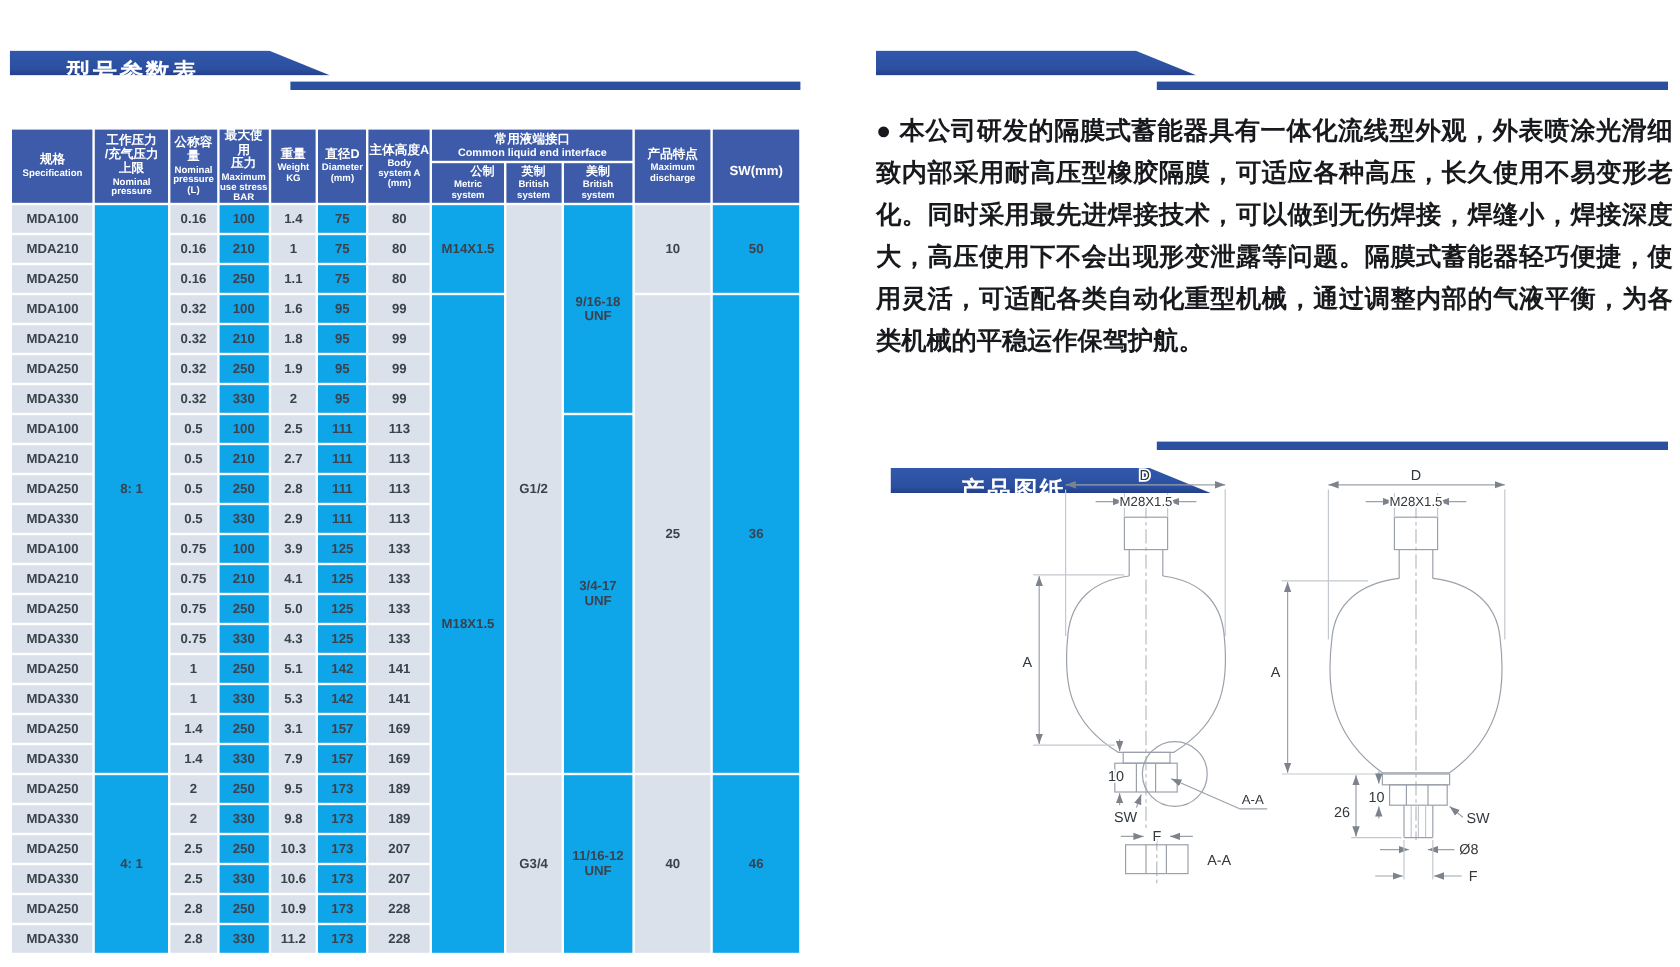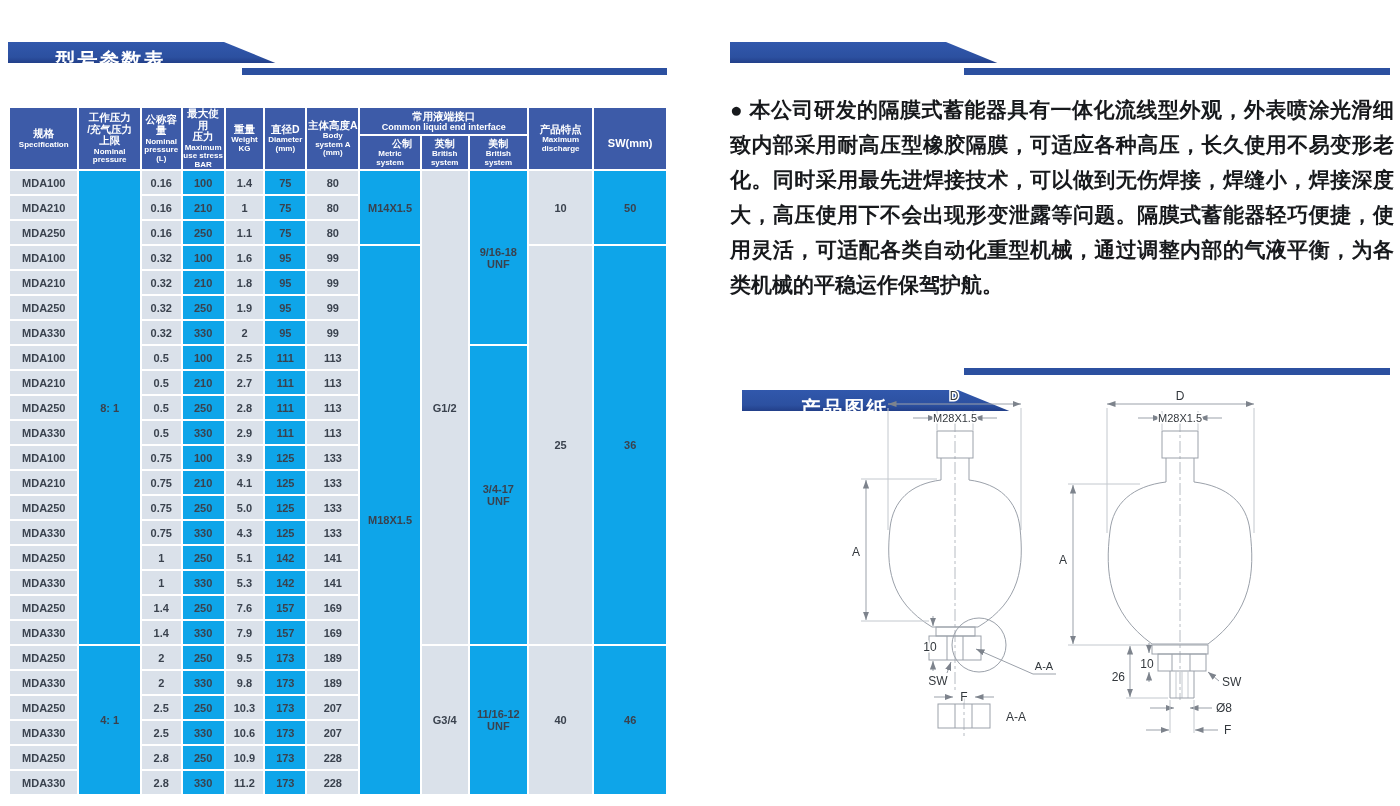--- a/index.html
+++ b/index.html
@@ -277,21 +277,21 @@
         <td class="cd">1</td>
         <td class="cl">330</td>
         <td class="cd">5.3</td>
         <td class="cl">142</td>
         <td class="cd">141</td>
       </tr>
       <tr>
         <td class="cd">MDA250</td>
         <td class="cd">1.4</td>
         <td class="cl">250</td>
-        <td class="cd">7.6</td>
+        <td class="cd">3.1</td>
         <td class="cl">157</td>
         <td class="cd">169</td>
       </tr>
       <tr>
         <td class="cd">MDA330</td>
         <td class="cd">1.4</td>
         <td class="cl">330</td>
         <td class="cd">7.9</td>
         <td class="cl">157</td>
         <td class="cd">169</td>

